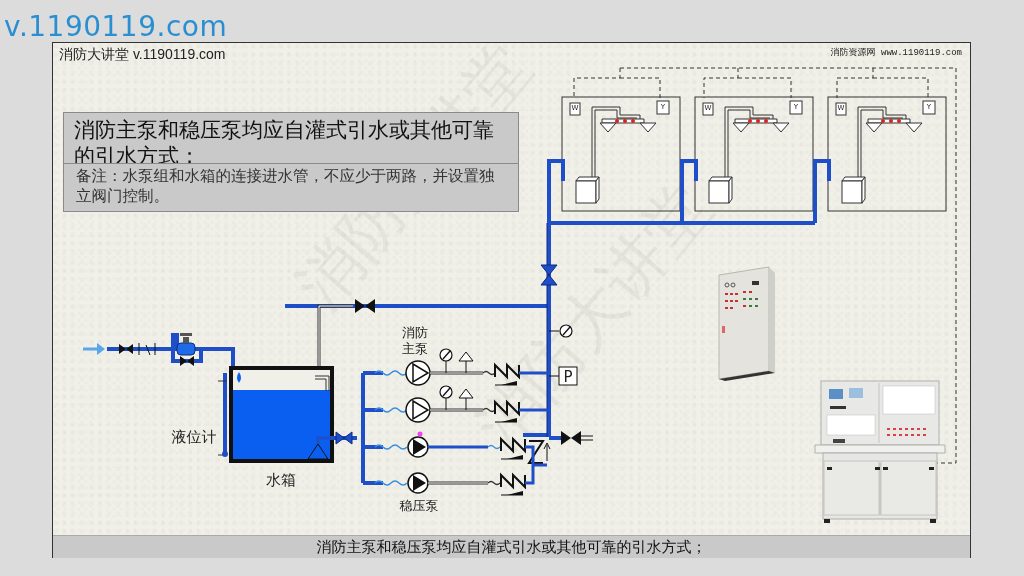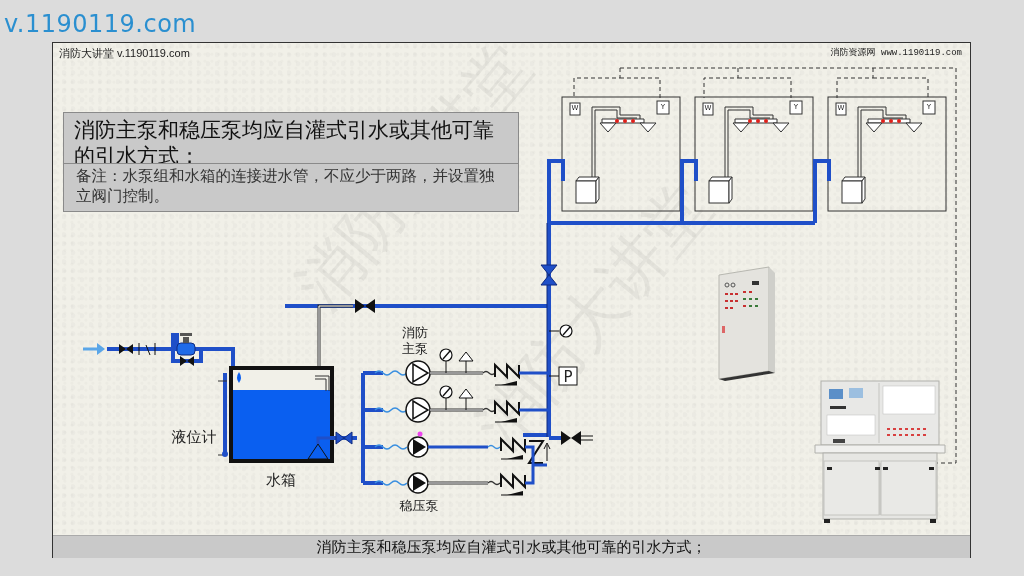--- a/index.html
+++ b/index.html
@@ -1,22 +1,22 @@
 <!DOCTYPE html>
 <html><head>
 <meta charset="utf-8">
 <style>
   html,body{margin:0;padding:0;}
   body{width:1024px;height:576px;background:#dcdcdc;position:relative;overflow:hidden;font-family:"DejaVu Sans",sans-serif;}
-  .site-url{position:absolute;left:4px;top:10px;font-size:24px;color:#2a8fd0;letter-spacing:0.5px;}
+  .site-url{position:absolute;left:4px;top:10px;font-size:28px;color:#2a8fd0;letter-spacing:0.5px;}
   .slide{position:absolute;left:52px;top:42px;width:919px;height:516px;background:#f1f0e8;border:1px solid #333;border-bottom:none;box-sizing:border-box;overflow:hidden;}
   .slide-tex{position:absolute;inset:0;background:
      radial-gradient(circle at 20% 30%, rgba(0,0,0,0.025) 0 2px, transparent 3px) 0 0/9px 9px,
      radial-gradient(circle at 70% 60%, rgba(0,0,0,0.02) 0 1px, transparent 2px) 0 0/7px 7px;}
-  .hdr-left{position:absolute;left:6px;top:3px;font-size:11px;color:#222;font-family:"Liberation Sans",sans-serif;}
+  .hdr-left{position:absolute;left:6px;top:3px;font-size:14px;color:#222;font-family:"Liberation Sans",sans-serif;}
   .hdr-right{position:absolute;right:8px;top:3px;font-size:9px;color:#222;font-family:Liberation Mono, monospace;}
   .title-box{position:absolute;left:10px;top:69px;width:456px;height:64px;background:#c9c9c9;border:1px solid #8a8a8a;box-sizing:border-box;padding:4px 10px;font-size:21px;line-height:26px;color:#111;}
   .note-box{position:absolute;left:10px;top:120px;width:456px;height:49px;background:#c9c9c9;border:1px solid #8a8a8a;box-sizing:border-box;padding:2px 12px;font-size:15.5px;line-height:20px;color:#333;}
   .caption-bar{position:absolute;left:0;bottom:0;width:100%;height:22px;background:#c9c9c9;border-top:1px solid #aaa;text-align:center;font-size:15px;line-height:22px;color:#111;}
   svg.diagram{position:absolute;left:0;top:0;}
   .lbl{font-family:"DejaVu Sans",sans-serif;fill:#222;}
   .watermark{position:absolute;font-size:64px;color:rgba(0,0,0,0.05);transform:rotate(-50deg);white-space:nowrap;pointer-events:none;}
 </style>
 </head>
 <body>

